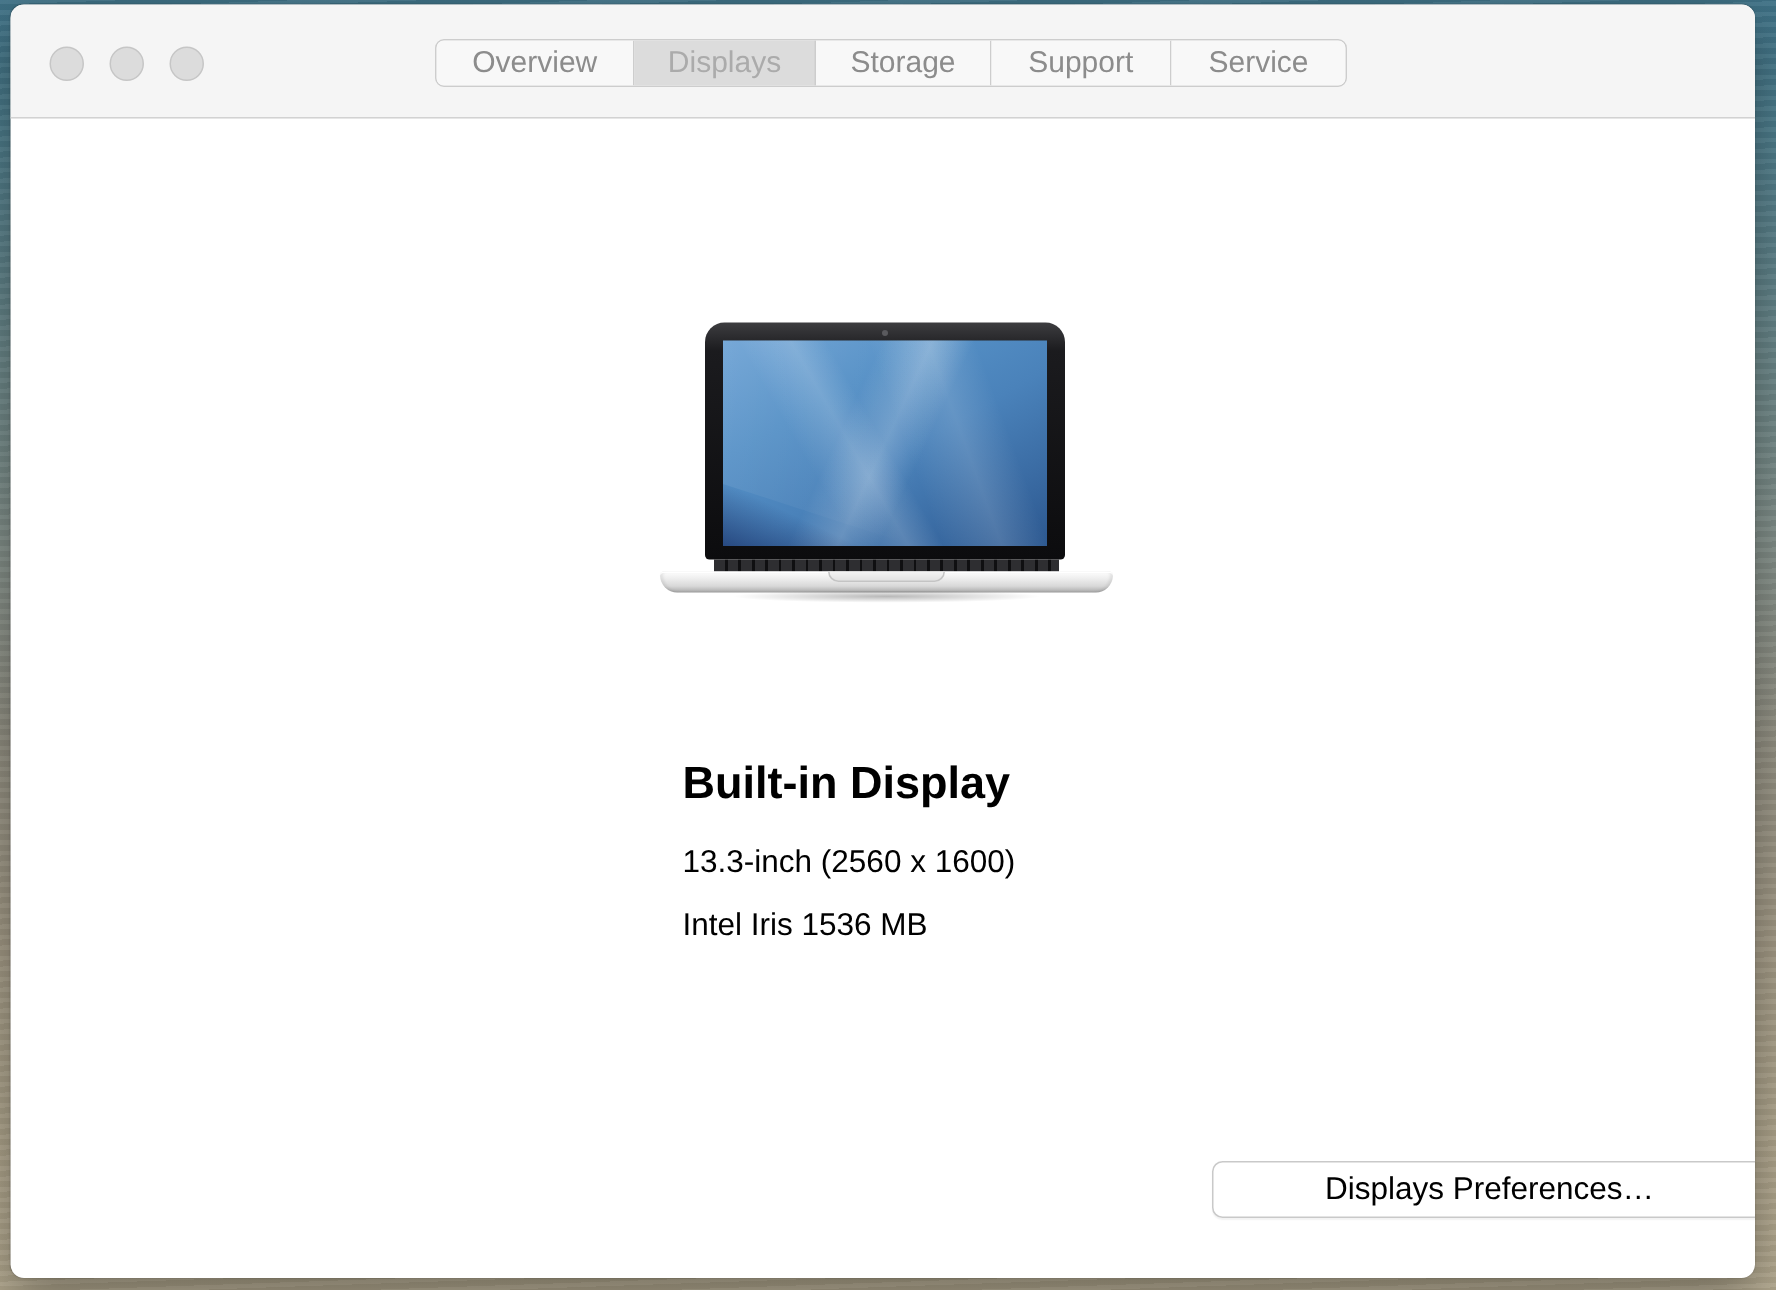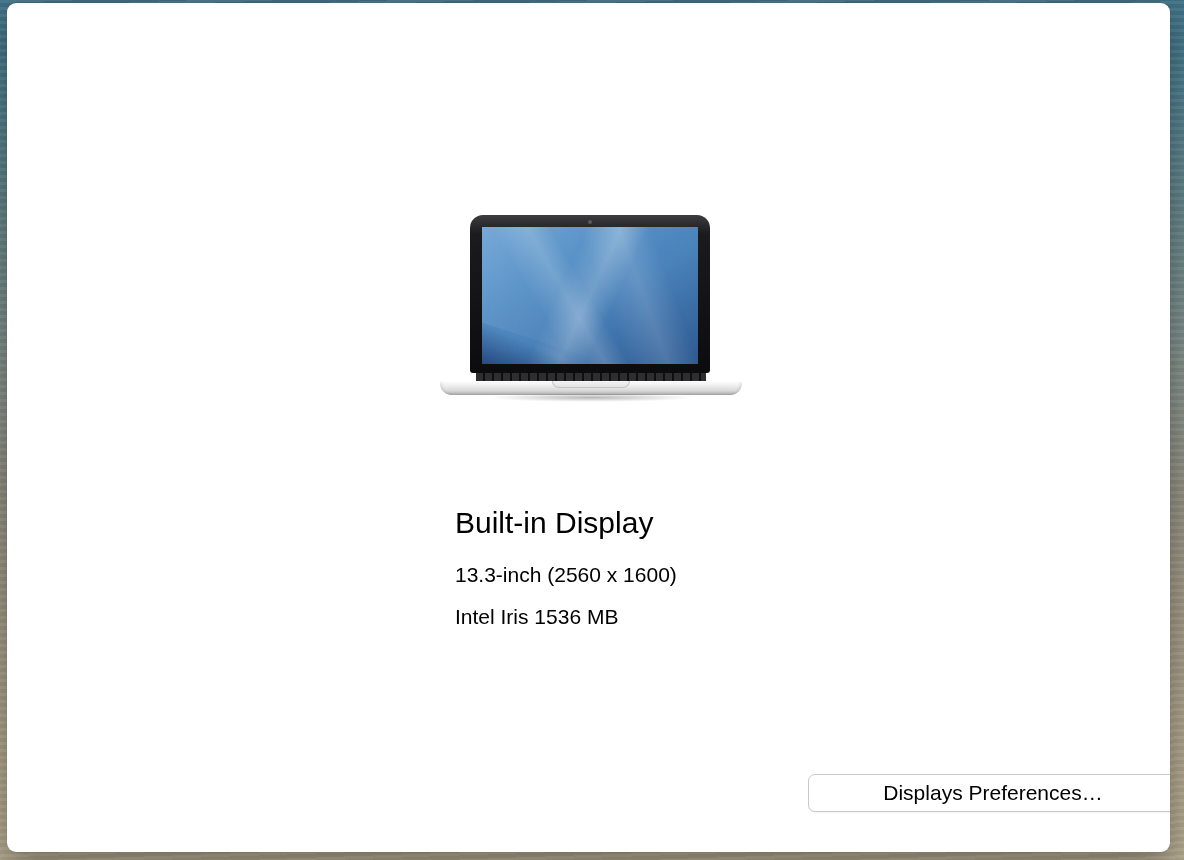--- a/index.html
+++ b/index.html
@@ -90,40 +90,54 @@
     border: 1px solid #c4c4c4; border-top: none; border-radius: 0 0 8px 8px;
   }
   .laptop-shadow {
     position: absolute; left: 5px; top: 179px; width: 292px; height: 12px;
     background: radial-gradient(ellipse 50% 50% at 50% 30%, rgba(0,0,0,0.28), rgba(0,0,0,0) 70%);
   }
 
   
   .display-heading {
     position: absolute; left: 448px; top: 503px;
-    font-size: 30px; font-weight: normal; color: #000;
+    font-size: 30px; font-weight: bold; color: #000;
   }
   .display-line2 { position: absolute; left: 448px; top: 560px; font-size: 21px; color: #000; }
   .display-line3 { position: absolute; left: 448px; top: 602px; font-size: 21px; color: #000; }
 
   
   .prefs-button {
     position: absolute; left: 801px; top: 771px; width: 370px; height: 38px;
     background: #ffffff; border: 1px solid #c9c9c9; border-radius: 7px;
     font-family: "Liberation Sans", "DejaVu Sans", sans-serif;
     font-size: 21px; color: #000; text-align: center; line-height: 36px;
     box-shadow: 0 1px 1px rgba(0,0,0,0.05); cursor: default;
   }
 </style>
 </head>
 <body>
 
 <div class="desktop">
   <div class="window">
 
+    <div class="titlebar">
+      <div class="traffic-lights">
+        <div class="traffic-light"></div>
+        <div class="traffic-light"></div>
+        <div class="traffic-light"></div>
+      </div>
+      <div class="tabbar">
+        <div class="tab w0">Overview</div>
+        <div class="tab w1 selected">Displays</div>
+        <div class="tab w2">Storage</div>
+        <div class="tab w3">Support</div>
+        <div class="tab w4">Service</div>
+      </div>
+    </div>
 
     <div class="laptop">
       <div class="laptop-screen">
         <div class="laptop-camera"></div>
         <div class="laptop-display"></div>
       </div>
       <div class="laptop-keyboard"></div>
       <div class="laptop-base">
         <div class="laptop-notch"></div>
       </div>

